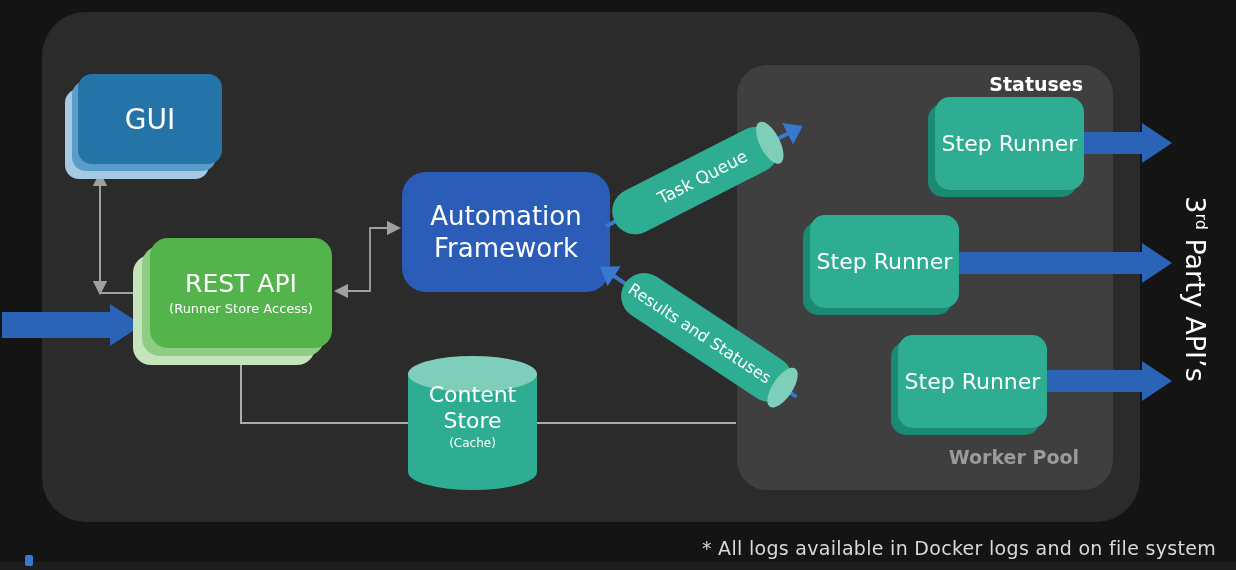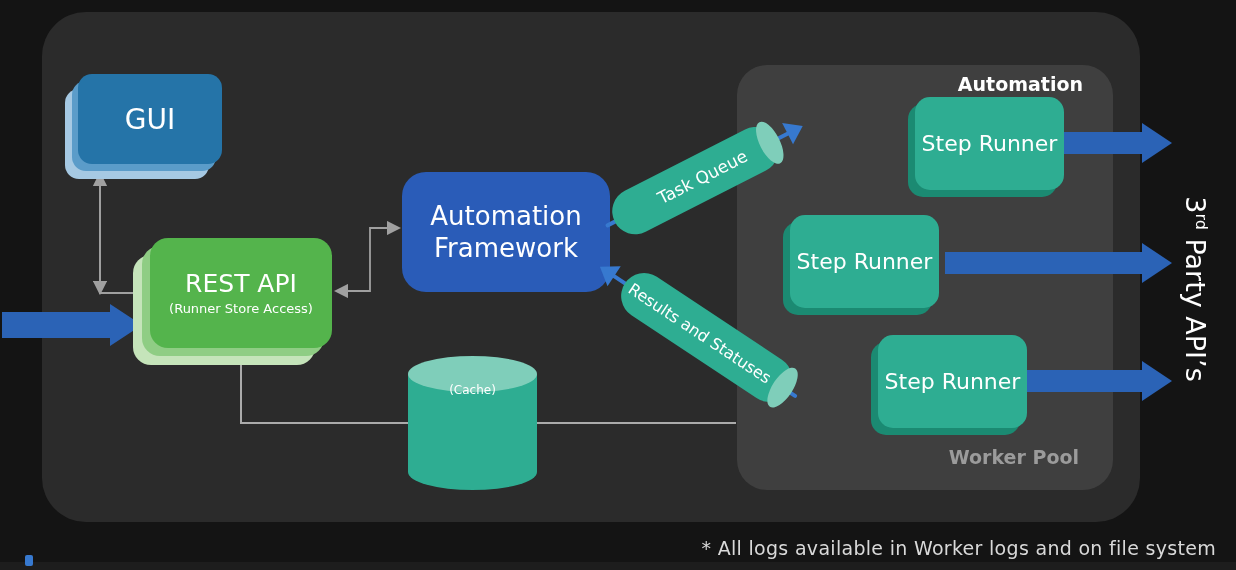--- a/index.html
+++ b/index.html
@@ -47,20 +47,21 @@
   .rest .sub{font-size:13px;margin-top:2px;}
   .af{
     left:402px;top:172px;width:208px;height:120px;border-radius:24px;
     background:var(--af-blue);font-size:26px;line-height:1.25;padding:16px 10px;
     box-sizing:border-box;
   }
   .runner{
     width:149px;height:93px;border-radius:15px;background:var(--teal);
     font-size:22px;line-height:1.25;
     box-shadow:-7px 7px 0 var(--teal-dark);
+    margin-left:20px;
   }
   .runner1{left:915px;top:97px;}
   .runner2{left:790px;top:215px;}
   .runner3{left:878px;top:335px;}
   
   .cyl{position:absolute;left:408px;top:356px;width:129px;height:134px;z-index:4;}
   .cyl .body{position:absolute;left:0;top:18px;width:129px;height:98px;background:var(--teal);}
   .cyl .bottom{position:absolute;left:0;bottom:0;width:129px;height:36px;background:var(--teal);border-radius:50%;}
   .cyl .top{position:absolute;left:0;top:0;width:129px;height:36px;background:var(--teal-light);border-radius:50%;}
   .cyl .txt{position:absolute;left:0;top:26px;width:129px;text-align:center;}
@@ -106,21 +107,21 @@
   }
 </style>
 </head>
 <body>
 
 <div class="stage">
 
   <div class="panel"></div>
 
   <div class="pool">
-    <div class="pool-title">Automation</div>
+    <div class="pool-title">Statuses</div>
     <div class="pool-footer">Worker Pool</div>
   </div>
 
   <svg class="overlay" width="1236" height="570">
     <defs>
       <marker id="garrow" viewBox="0 0 10 10" refX="8.5" refY="5" markerWidth="8" markerHeight="8" orient="auto-start-reverse">
         <path d="M0,0 L10,5 L0,10 z" fill="#a0a0a0"></path>
       </marker>
     </defs>
 
@@ -146,20 +147,21 @@
 
   <div class="node af">
     <div>Automation Framework</div>
   </div>
 
   <div class="cyl">
     <div class="bottom"></div>
     <div class="body"></div>
     <div class="top"></div>
     <div class="txt">
+      <div class="main">Content Store</div>
       <div class="sub">(Cache)</div>
     </div>
   </div>
 
   <div class="pipe pipe-q">
     <div class="aline"></div>
     <div class="ahead"></div>
     <div class="body"></div>
     <div class="cap"></div>
     <div class="lbl">Task Queue</div>
@@ -180,18 +182,18 @@
     <div>Step Runner</div>
   </div>
   <div class="node runner runner3">
     <div>Step Runner</div>
   </div>
 
   <div class="vlabel">
     <span>3</span><sup>rd</sup><span> Party API’s</span>
   </div>
 
-  <div class="footer-note">* All logs available in Worker logs and on file system</div>
+  <div class="footer-note">* All logs available in Docker logs and on file system</div>
 
   <div class="logo-frag"></div>
   <div class="bottom-strip"></div>
 
 </div>
 
 </body></html>

